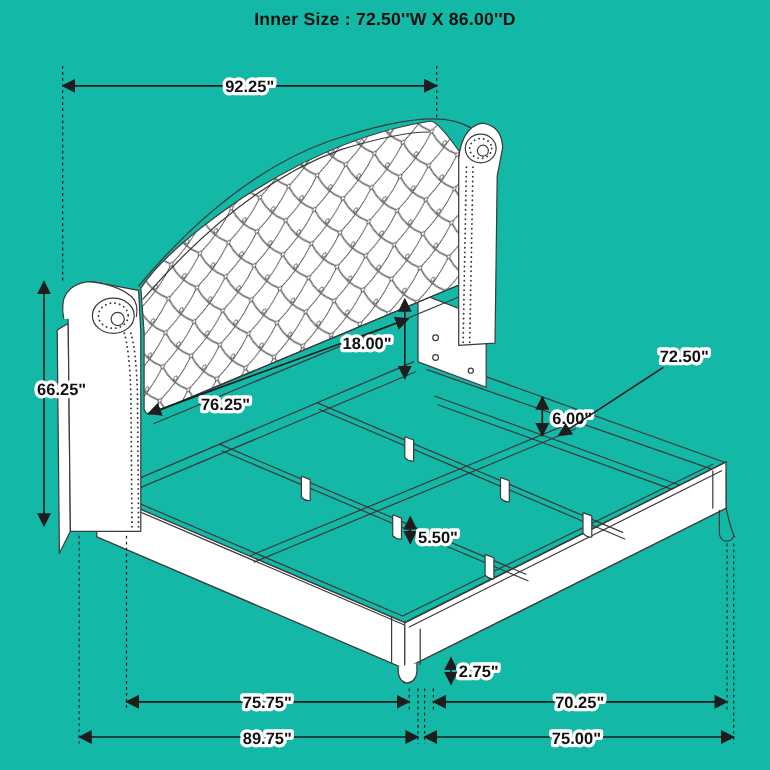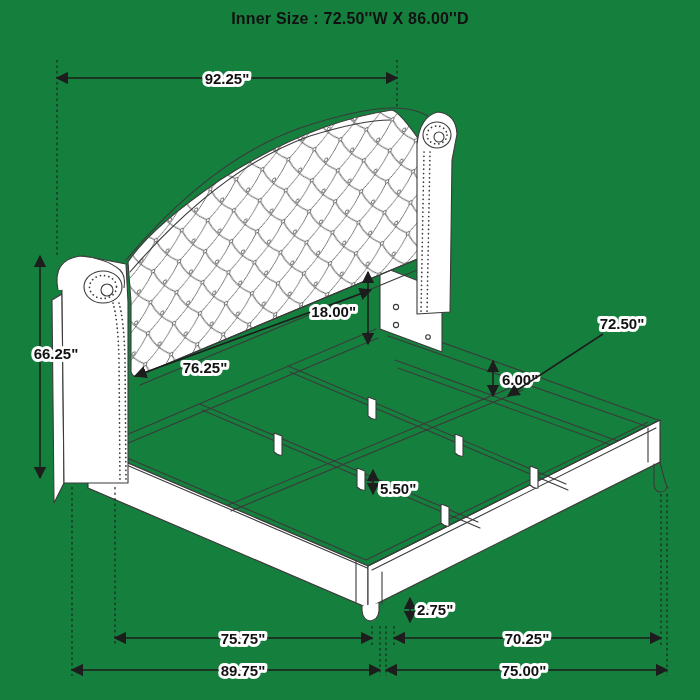--- a/index.html
+++ b/index.html
@@ -1,17 +1,17 @@
 <!DOCTYPE html>
 <html><head>
 <meta charset="utf-8">
 <style>
   html,body{margin:0;padding:0;background:#fff;}
   .stage{
-    position:relative;width:700px;height:700px;background:#15803d;
+    position:relative;width:700px;height:700px;background:#14b8a6;
     font-family:"Liberation Sans", sans-serif;overflow:hidden;
   }
   .title{
     position:absolute;top:10px;left:0;width:700px;text-align:center;
     font-size:16px;font-weight:bold;color:#111;letter-spacing:0.2px;
   }
   svg{position:absolute;top:0;left:0;}
   .struct{stroke:#3a3a3a;stroke-width:1.1;fill:none;stroke-linejoin:round;stroke-linecap:round;}
   .structF{stroke:#3a3a3a;stroke-width:1.1;fill:#ffffff;stroke-linejoin:round;}
   .dimline{stroke:#1d1d1d;stroke-width:1.5;fill:none;}

